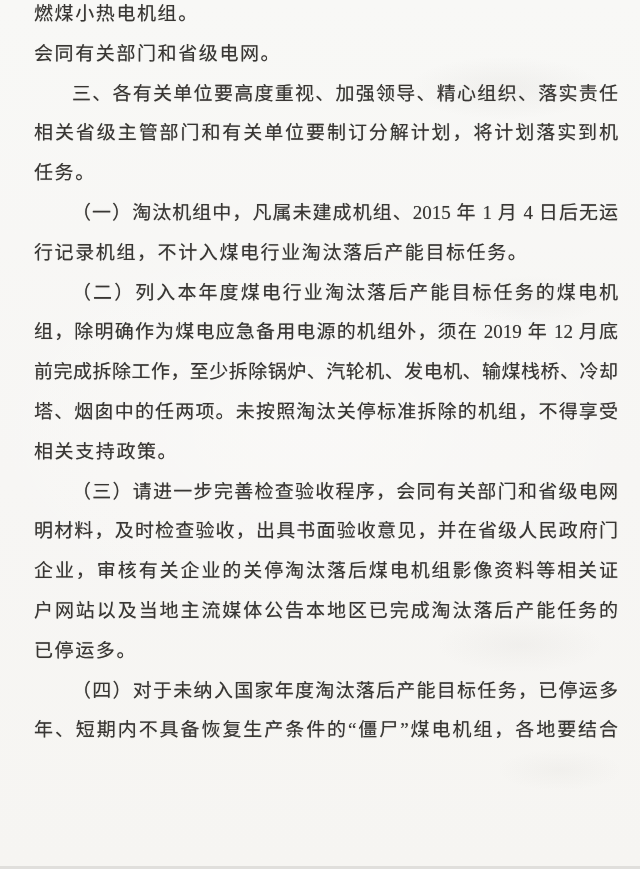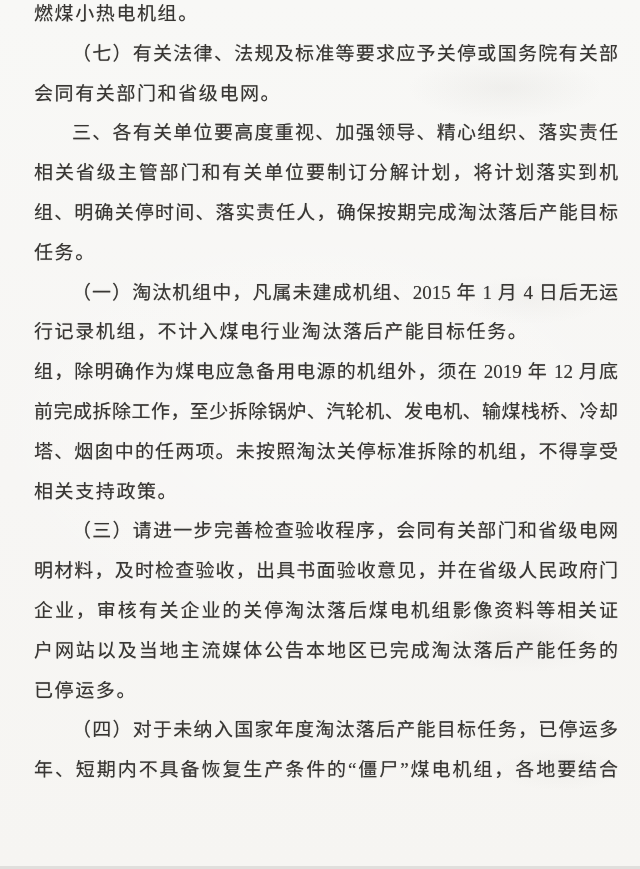--- a/index.html
+++ b/index.html
@@ -41,28 +41,27 @@
   }
   .line.last { text-align-last: left; letter-spacing: 1.6px; }
   .line.indent { text-indent: 2em; }
 </style>
 </head>
 <body>
 
 <div class="page">
   <div class="doc" style="color: rgb(56, 54, 51);">
       <div class="line last">燃煤小热电机组。</div>
-      <div class="line indent">（七）有关法律、法规及标准等要求应予关停或国务院有关部</div>
       <div class="line last">会同有关部门和省级电网。</div>
       <div class="line indent">三、各有关单位要高度重视、加强领导、精心组织、落实责任人，</div>
       <div class="line">相关省级主管部门和有关单位要制订分解计划，将计划落实到机</div>
-      <div class="line">组、明确关停时间、落实责任人，确保按期完成淘汰落后产能目标</div>
       <div class="line last">任务。</div>
       <div class="line indent">（一）淘汰机组中，凡属未建成机组、2015 年 1 月 4 日后无运</div>
       <div class="line last">行记录机组，不计入煤电行业淘汰落后产能目标任务。</div>
+      <div class="line indent">（二）列入本年度煤电行业淘汰落后产能目标任务的煤电机</div>
       <div class="line">组，除明确作为煤电应急备用电源的机组外，须在 2019 年 12 月底</div>
       <div class="line">前完成拆除工作，至少拆除锅炉、汽轮机、发电机、输煤栈桥、冷却</div>
       <div class="line">塔、烟囱中的任两项。未按照淘汰关停标准拆除的机组，不得享受</div>
       <div class="line last">相关支持政策。</div>
       <div class="line indent">（三）请进一步完善检查验收程序，会同有关部门和省级电网</div>
       <div class="line">明材料，及时检查验收，出具书面验收意见，并在省级人民政府门</div>
       <div class="line">企业，审核有关企业的关停淘汰落后煤电机组影像资料等相关证</div>
       <div class="line">户网站以及当地主流媒体公告本地区已完成淘汰落后产能任务的</div>
       <div class="line last">已停运多。</div>
       <div class="line indent">（四）对于未纳入国家年度淘汰落后产能目标任务，已停运多</div>

